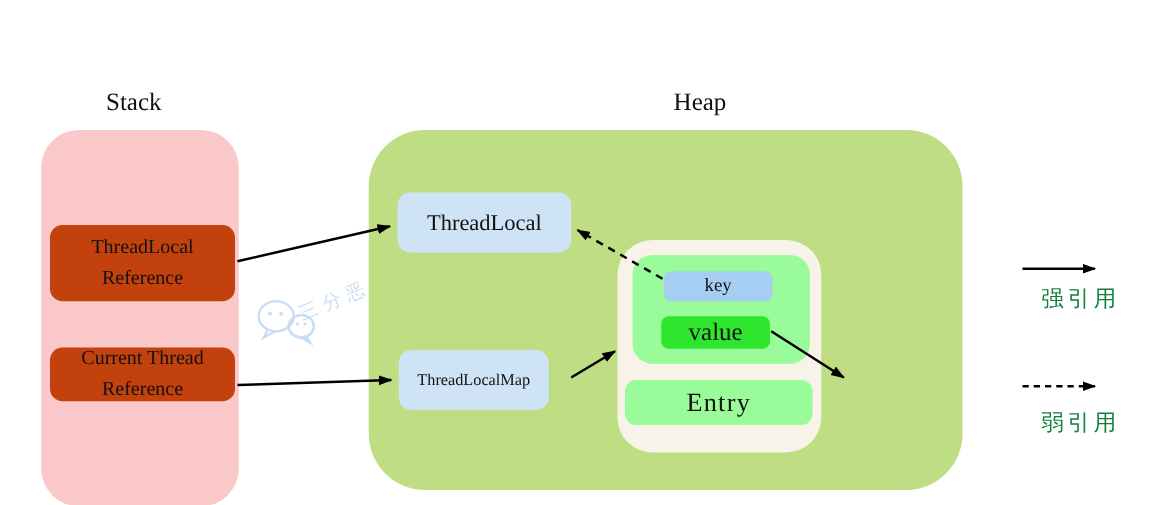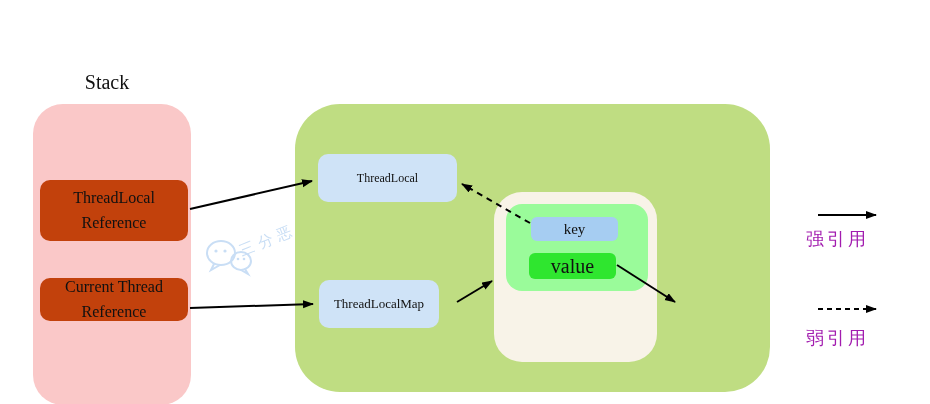--- a/index.html
+++ b/index.html
@@ -43,21 +43,21 @@
     left: 40px; width: 148px;
     background: #c2410c; border-radius: 10px;
     font-size: 16px; line-height: 1.55;
     padding: 0 6px; box-sizing: border-box;
   }
   .ref-threadlocal { top: 143px; height: 61px; }
   .ref-current-thread { top: 241px; height: 43px; }
 
   .blue-node {
     background: #CFE3F7; border-radius: 10px;
-    font-size: 12px;
+    font-size: 18px;
   }
   .threadlocal-node { left: 318px; top: 117px; width: 139px; height: 48px; }
   .threadlocalmap-node { left: 319px; top: 243px; width: 120px; height: 48px; font-size: 13px; }
 
   .entry-container {
     position: absolute;
     left: 494px; top: 155px; width: 163px; height: 170px;
     background: #F8F3E8; border-radius: 28px;
   }
   .entry-group {
@@ -84,24 +84,24 @@
 
   .arrows {
     position: absolute;
     left: 0; top: 0; width: 930px; height: 404px;
     pointer-events: none;
   }
 
   .legend-label {
     position: absolute;
     width: 90px;
-    text-align: left;
+    text-align: right;
     font-size: 18px;
     letter-spacing: 3px;
-    color: #a21caf;
+    color: #15803d;
   }
   .legend-strong { left: 806px; top: 190px; }
   .legend-weak   { left: 806px; top: 289px; }
 
   .watermark {
     position: absolute;
     left: 204px; top: 180px; width: 110px; height: 65px;
     pointer-events: none;
   }
   .watermark-text {
@@ -114,34 +114,36 @@
     white-space: nowrap;
   }
   .wechat-svg { position: absolute; left: 0; top: 20px; }
 </style>
 </head>
 <body>
 
 <div class="canvas">
 
   <div class="title stack-title">Stack</div>
+  <div class="title heap-title">Heap</div>
 
   <div class="region stack-region"></div>
   <div class="region heap-region"></div>
 
   <div class="node ref-node ref-threadlocal">ThreadLocal Reference</div>
   <div class="node ref-node ref-current-thread">Current Thread Reference</div>
 
   <div class="node blue-node threadlocal-node">ThreadLocal</div>
   <div class="node blue-node threadlocalmap-node">ThreadLocalMap</div>
 
   <div class="entry-container"></div>
   <div class="entry-group"></div>
   <div class="node key-node">key</div>
   <div class="node value-node">value</div>
+  <div class="node entry-node">Entry</div>
 
   <div class="watermark">
     <svg class="wechat-svg" width="52" height="42" viewBox="0 0 52 42">
       <g fill="none" stroke="#C9DEF5" stroke-width="2" stroke-linecap="round">
         <ellipse cx="17" cy="16" rx="14" ry="12"></ellipse>
         <path d="M10 27 L7 33 L16 28"></path>
         <ellipse cx="37" cy="24" rx="10" ry="9"></ellipse>
         <path d="M41 32 L44 37 L37 33"></path>
       </g>
       <g fill="#C9DEF5">

